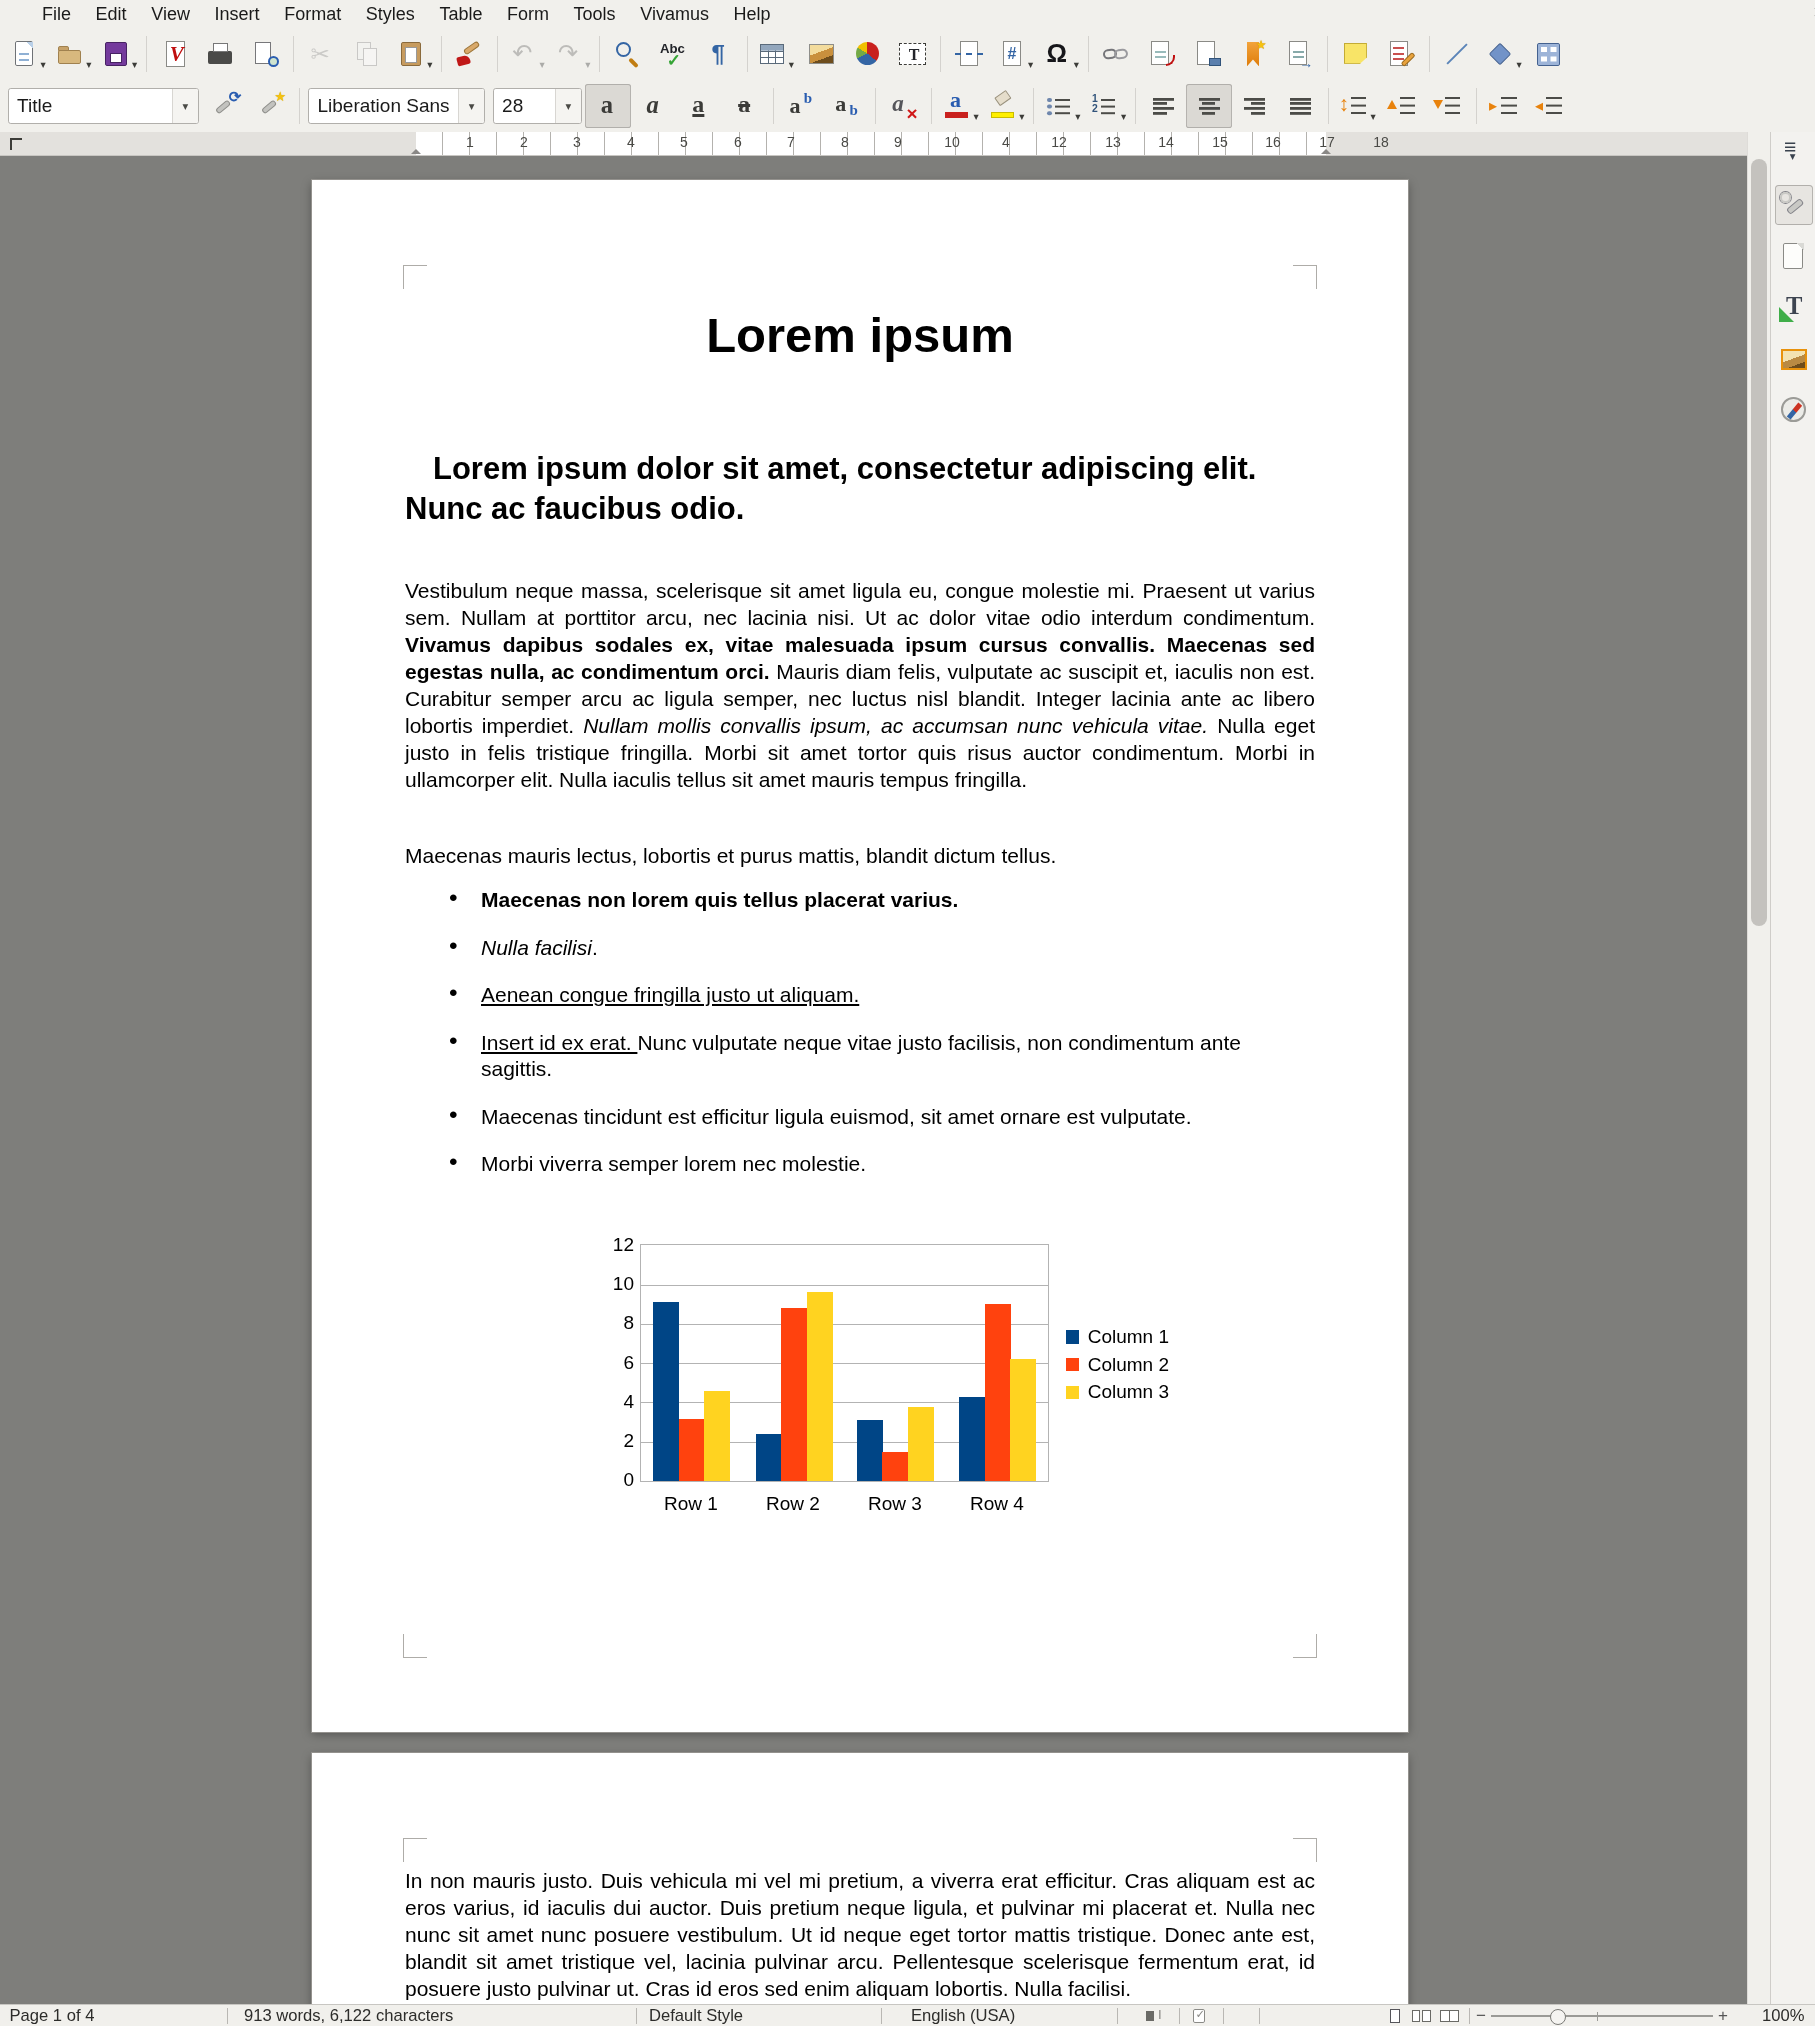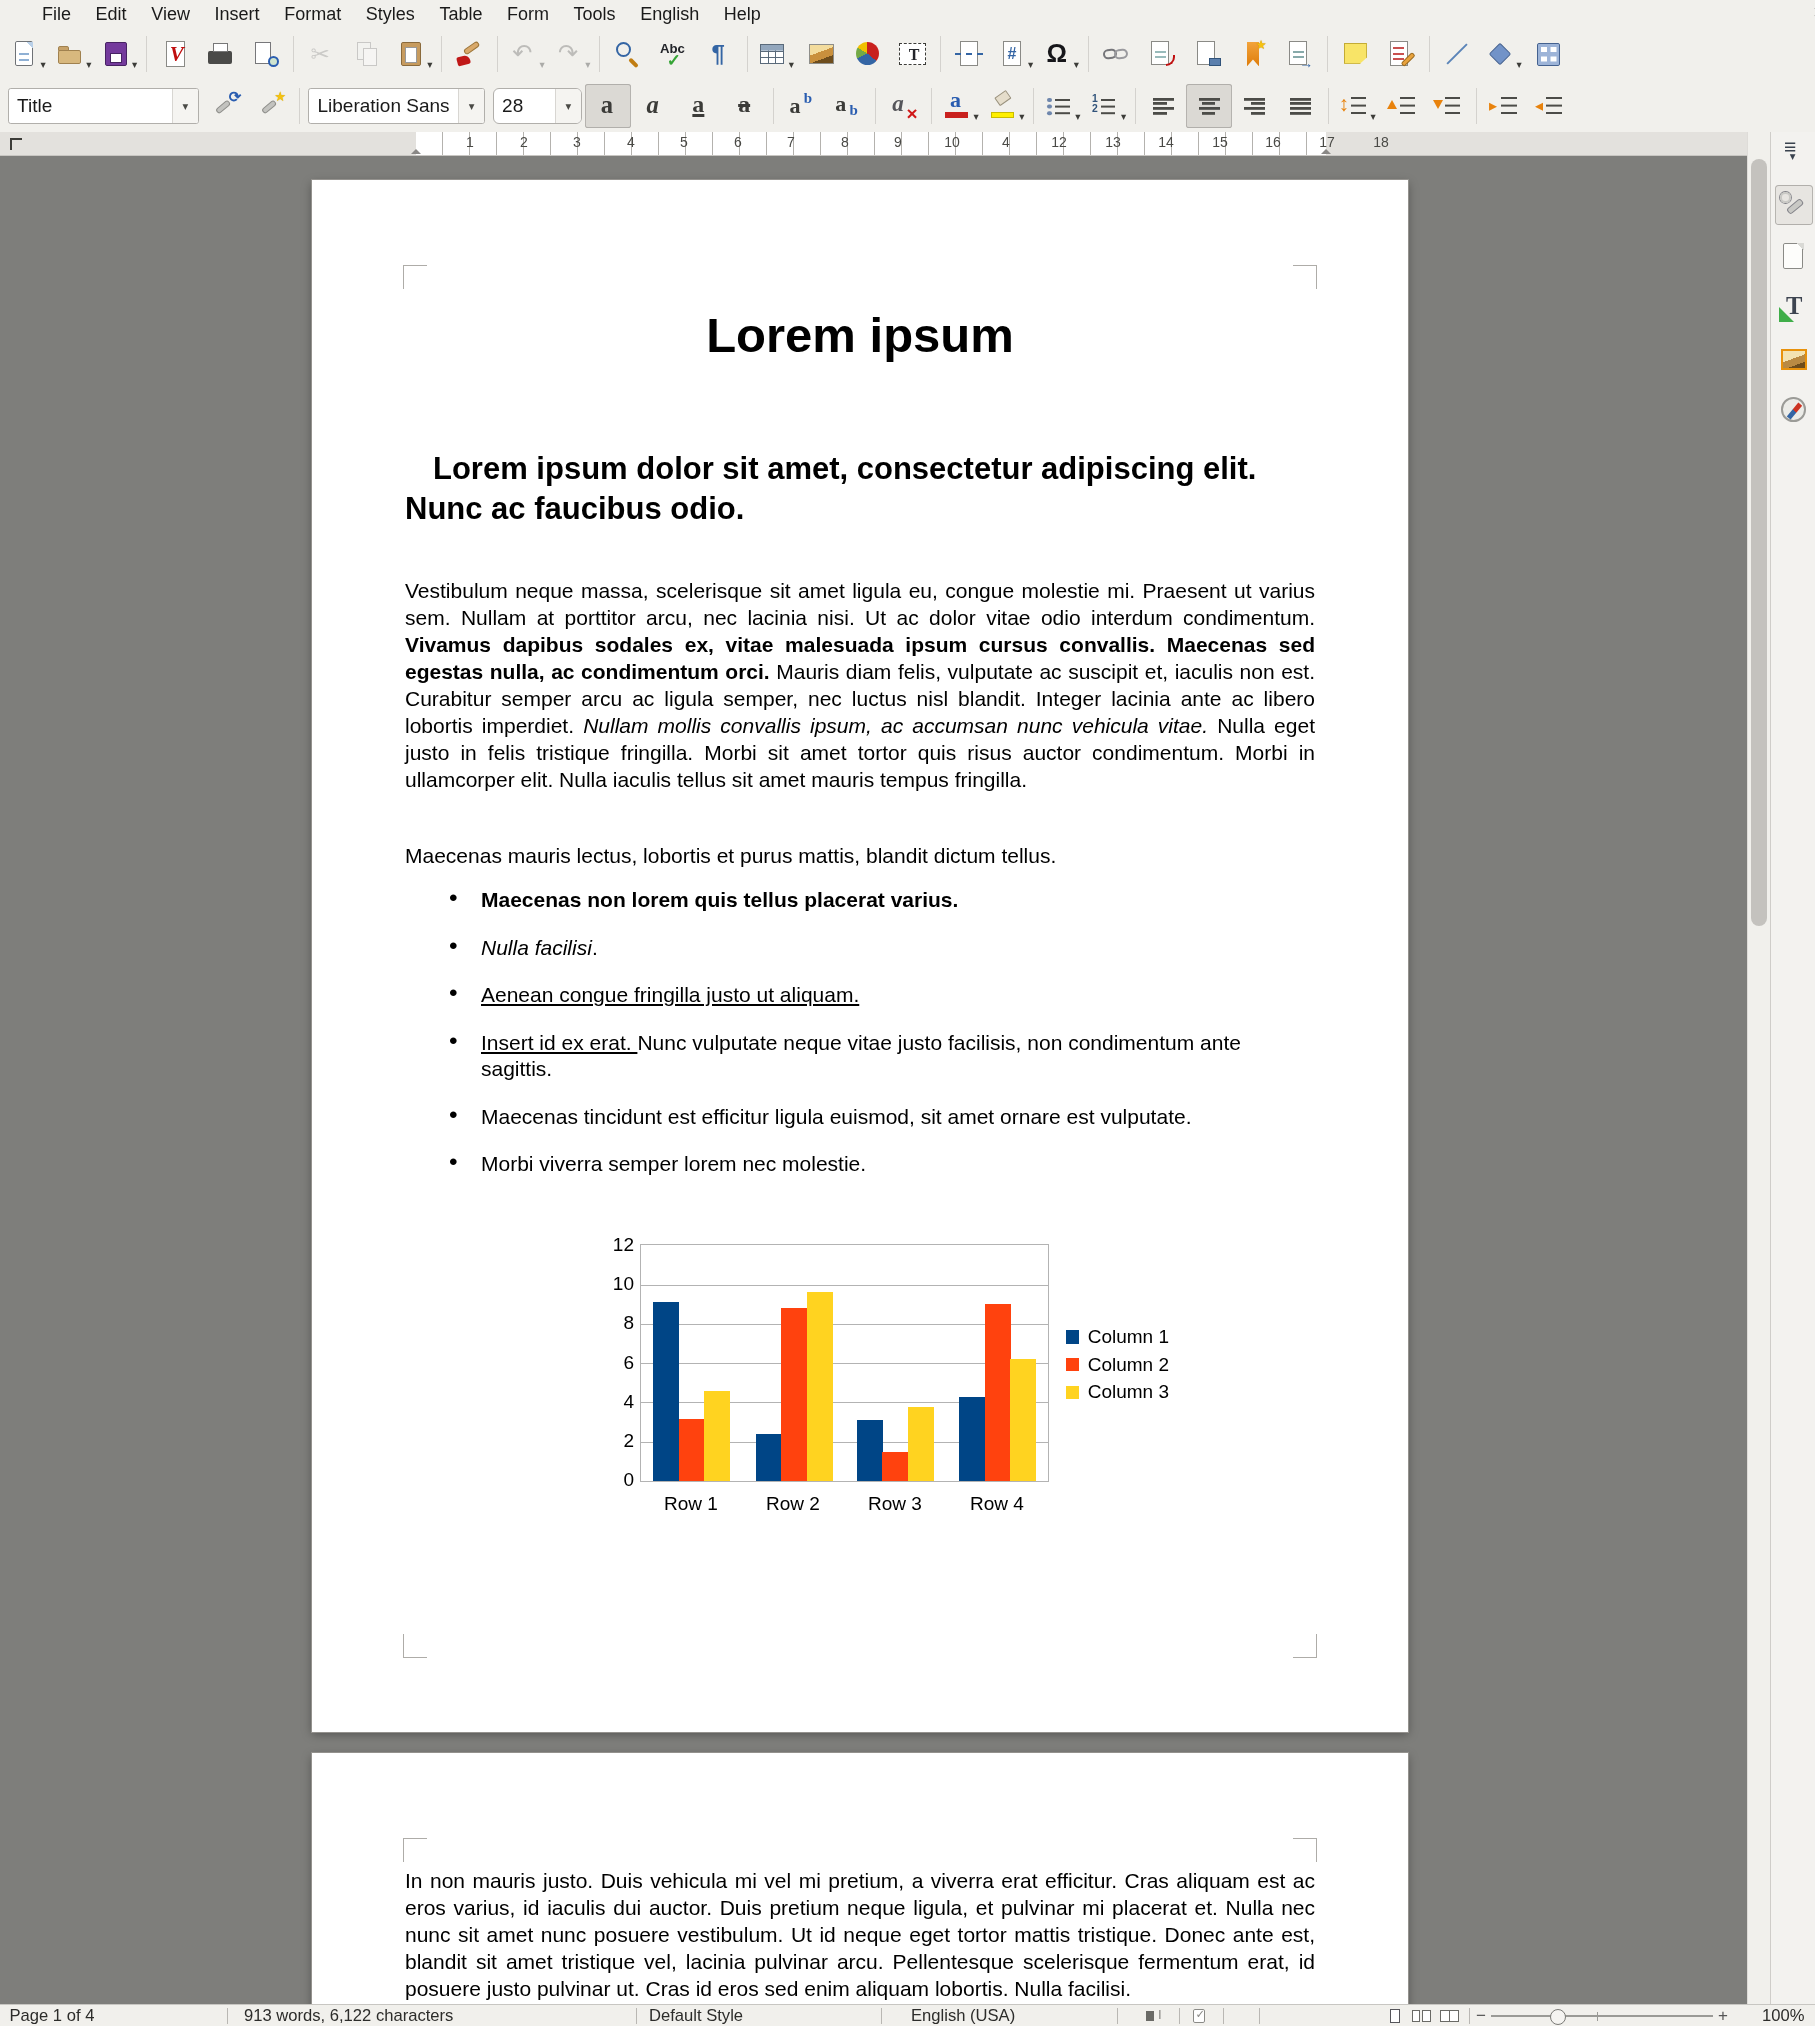--- a/index.html
+++ b/index.html
@@ -239,21 +239,21 @@
     <div class="menus">
         <span class="menu-item">File</span>
         <span class="menu-item">Edit</span>
         <span class="menu-item">View</span>
         <span class="menu-item">Insert</span>
         <span class="menu-item">Format</span>
         <span class="menu-item">Styles</span>
         <span class="menu-item">Table</span>
         <span class="menu-item">Form</span>
         <span class="menu-item">Tools</span>
-        <span class="menu-item">English</span>
+        <span class="menu-item">Vivamus</span>
         <span class="menu-item">Help</span>
       </div>
     <span class="winclose">✕</span>
   </div>
 
   <div class="tb tb1">
     <div class="tbrow">
         <div class="tbtn">
           <span class="ic i-new-document-icon"></span>
           <span class="darr">▾</span>
@@ -383,21 +383,21 @@
           <span class="ic i-update-style-icon"></span>
         </div>
         <div class="tbtn">
           <span class="ic i-new-style-icon"></span>
         </div>
         <span class="tsep"></span>
         <div class="combo" style="width: 175px;">
           <span class="val">Liberation Sans</span>
           <span class="cdd">▾</span>
         </div>
-        <div class="combo" style="width: 87px; border-radius: 6px;">
+        <div class="combo" style="width: 87px;">
           <span class="val">28</span>
           <span class="cdd">▾</span>
         </div>
         <div class="tbtn active">
           <span class="ic i-bold-icon"></span>
         </div>
         <div class="tbtn">
           <span class="ic i-italic-icon"></span>
         </div>
         <div class="tbtn">

